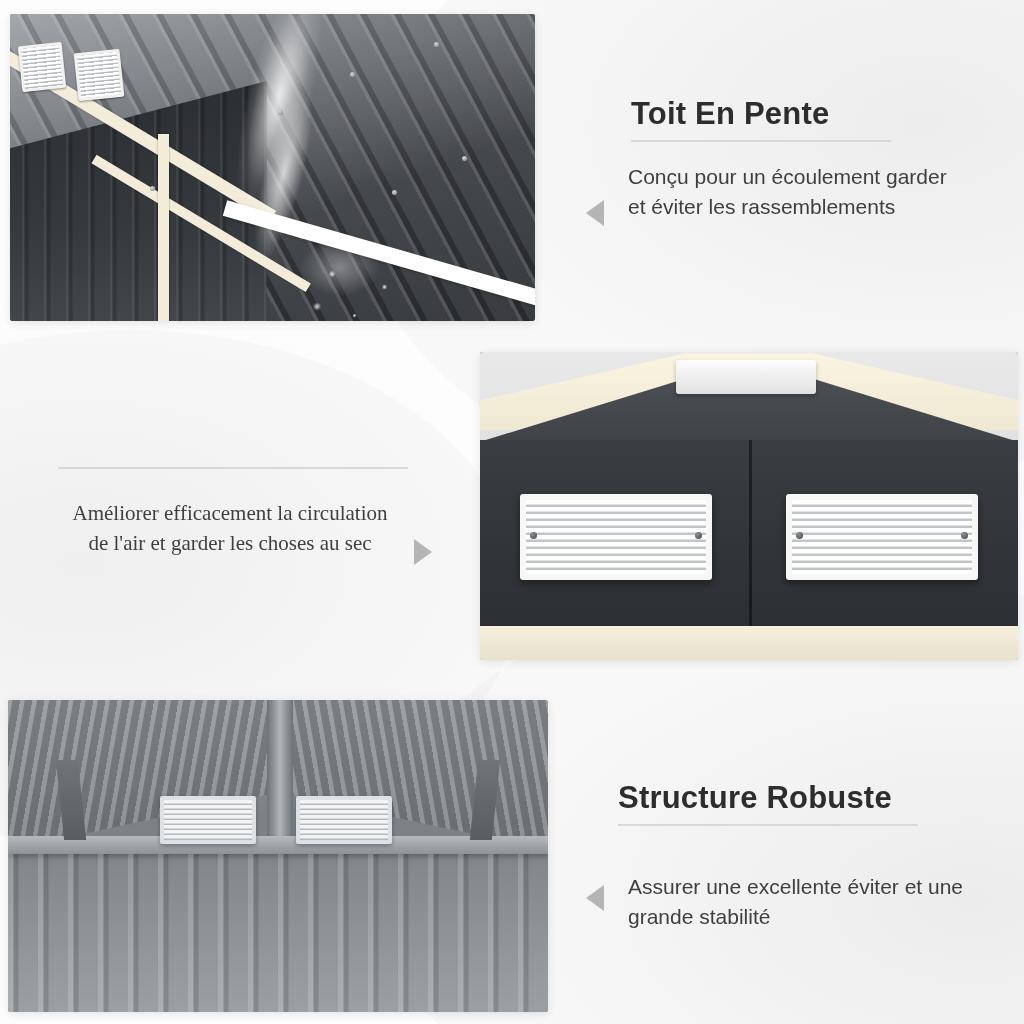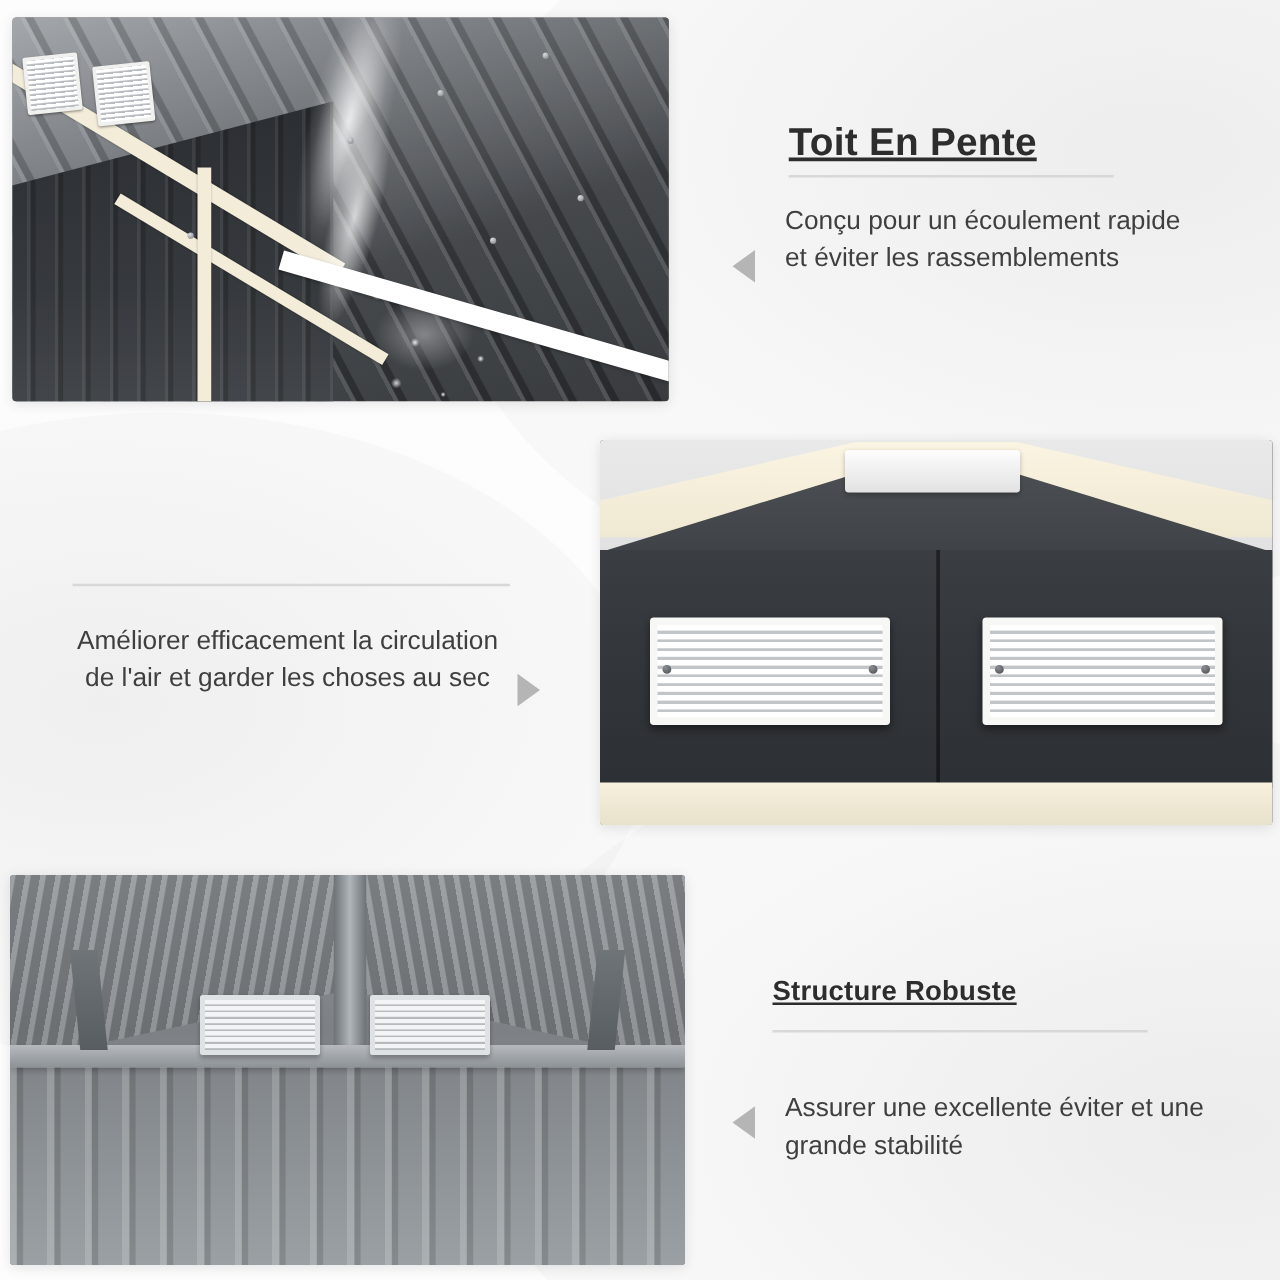--- a/index.html
+++ b/index.html
@@ -245,21 +245,20 @@
   #int-br-l { left: 52px; transform: skewX(6deg); }
   #int-br-r { right: 52px; transform: skewX(-6deg); }
 
   
   .title {
     position: absolute;
     font-weight: bold;
     color: #2d2d2d;
     letter-spacing: 0.2px;
     white-space: nowrap;
-    text-decoration: underline;
   }
   .underline {
     position: absolute;
     height: 2px;
     background: #d8d8d8;
   }
   .body-text {
     position: absolute;
     color: #3f3f3f;
     line-height: 1.45;
@@ -281,25 +280,25 @@
 
   
   #title-roof { left: 631px; top: 96px; font-size: 31px; }
   #ul-roof { left: 631px; top: 140px; width: 260px; }
   #text-roof { left: 628px; top: 162px; width: 330px; font-size: 21px; text-align: left; }
   #arrow-roof { left: 586px; top: 200px; }
 
   
   #title-vents { left: 58px; top: 422px; font-size: 31px; }
   #ul-vents { left: 58px; top: 467px; width: 350px; }
-  #text-vents { left: 60px; top: 498px; width: 340px; font-size: 21px; text-align: center; }
+  #text-vents { left: 60px; top: 498px; width: 340px; font-size: 21px; text-align: center; font-family: Liberation Serif, serif; }
   #arrow-vents { left: 414px; top: 539px; }
 
   
-  #title-structure { left: 618px; top: 780px; font-size: 22px; }
+  #title-structure { left: 618px; top: 780px; font-size: 31px; }
   #ul-structure { left: 618px; top: 824px; width: 300px; }
   #text-structure { left: 628px; top: 872px; width: 370px; font-size: 21px; text-align: left; }
   #arrow-structure { left: 586px; top: 885px; }
 </style>
 </head>
 <body>
 
 <div class="page">
 
   <div class="swoosh sw1"></div>
@@ -354,21 +353,21 @@
     <div class="int-beam"></div>
     <div class="int-bracket" id="int-br-l"></div>
     <div class="int-bracket" id="int-br-r"></div>
     <div class="int-wall"></div>
     <div class="int-vent" id="int-vent-l"></div>
     <div class="int-vent" id="int-vent-r"></div>
   </div>
 
   <div class="title" id="title-roof">Toit En Pente</div>
   <div class="underline" id="ul-roof"></div>
-  <div class="body-text" id="text-roof">Conçu pour un écoulement rapide et éviter les rassemblements</div>
+  <div class="body-text" id="text-roof">Conçu pour un écoulement garder et éviter les rassemblements</div>
   <div class="arrow arrow-left" id="arrow-roof"></div>
 
   <div class="underline" id="ul-vents"></div>
   <div class="body-text" id="text-vents">Améliorer efficacement la circulation de l'air et garder les choses au sec</div>
   <div class="arrow arrow-right" id="arrow-vents"></div>
 
   <div class="title" id="title-structure">Structure Robuste</div>
   <div class="underline" id="ul-structure"></div>
   <div class="body-text" id="text-structure">Assurer une excellente éviter et une grande stabilité</div>
   <div class="arrow arrow-left" id="arrow-structure"></div>

